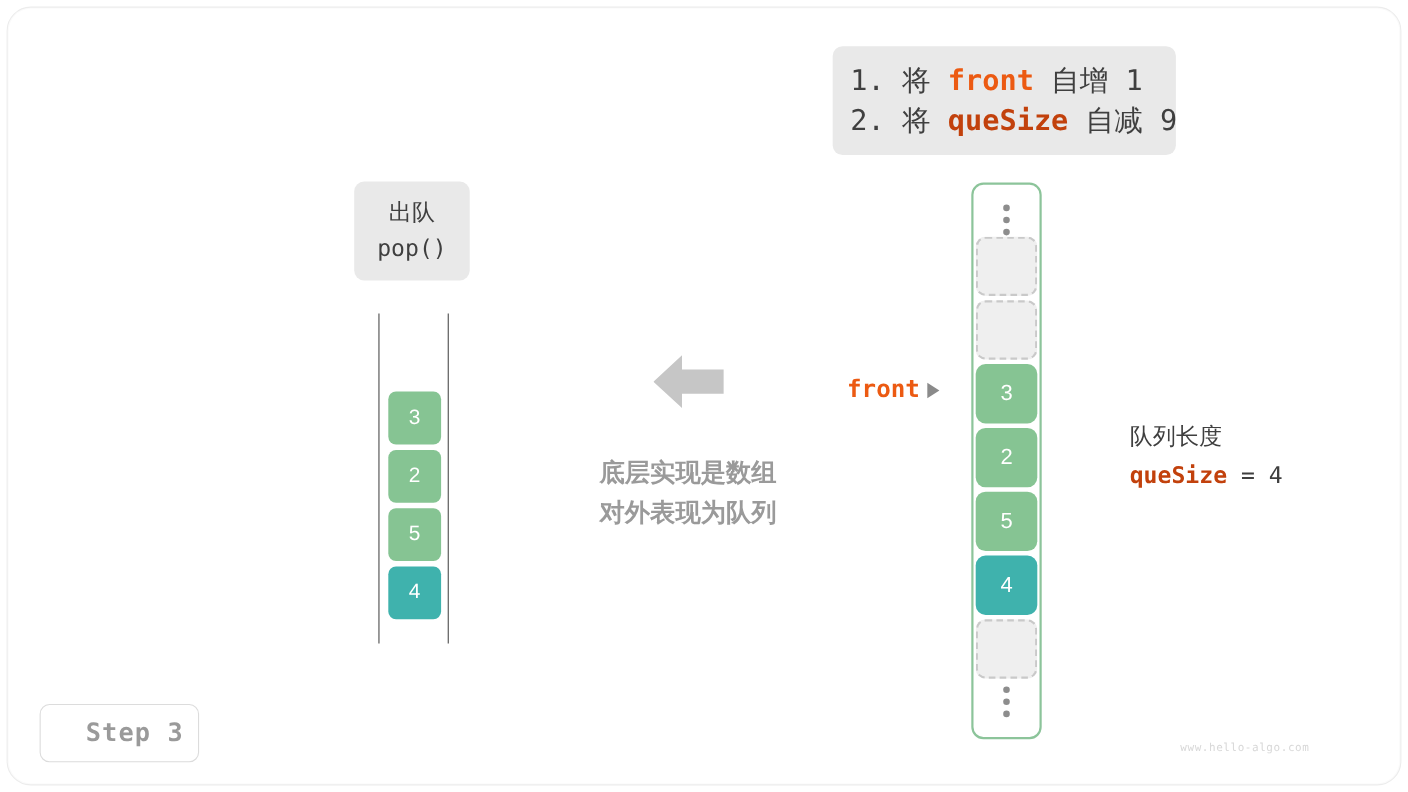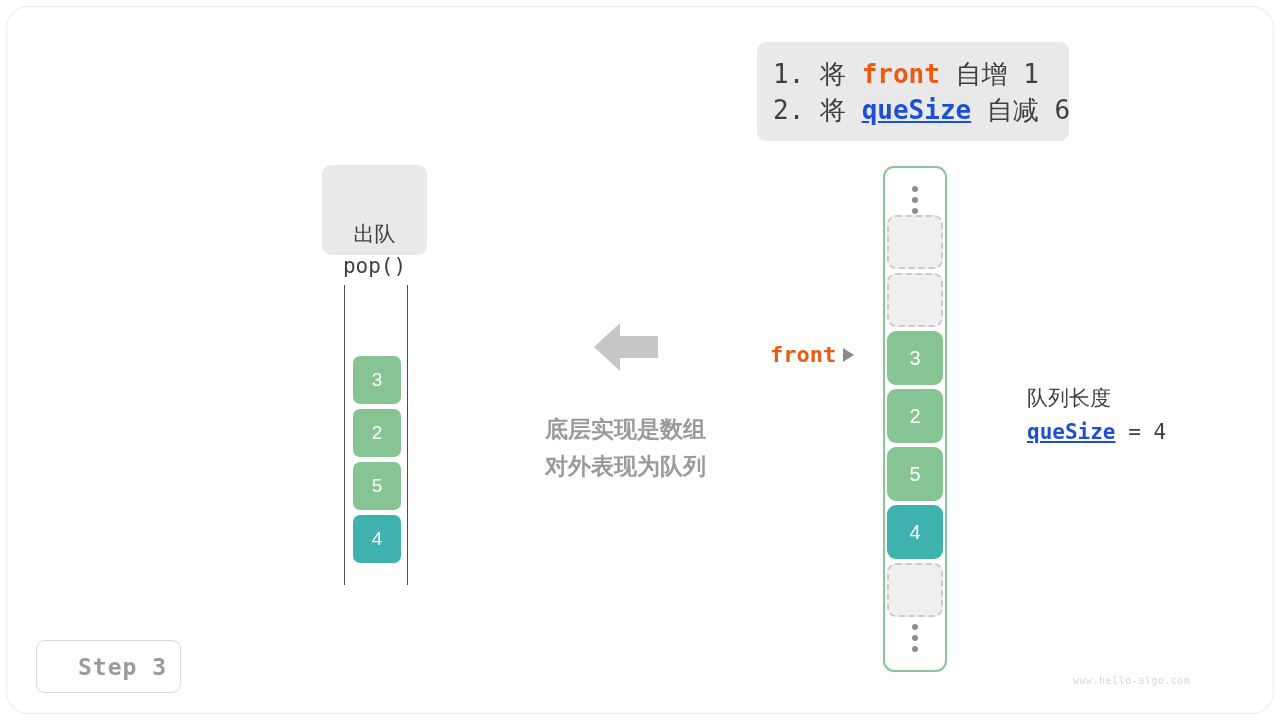--- a/index.html
+++ b/index.html
@@ -42,40 +42,39 @@
     padding: 14px 0 0 16px;
   }
   .instr-line {
     font-family: "DejaVu Sans Mono", "Liberation Mono", monospace;
     font-size: 26px;
     line-height: 36px;
     color: #3f3f3f;
     white-space: pre;
   }
   .kw-front { color: #ec5a12; font-weight: bold; }
-  .kw-quesize { color: #1d4ed8; font-weight: bold; text-decoration: underline; }
+  .kw-quesize { color: #c2410c; font-weight: bold; }
 
   
   #pop-label-box {
     position: absolute;
     left: 322px;
     top: 165px;
     width: 105px;
     height: 90px;
     background: #e9e9e9;
     border-radius: 9px;
     box-sizing: border-box;
     padding-top: 13px;
     text-align: center;
   }
   #pop-label-cn {
     font-size: 21px;
     line-height: 32px;
     color: #3f3f3f;
-    margin-top: 40px;
   }
   #pop-label-fn {
     font-family: "DejaVu Sans Mono", "Liberation Mono", monospace;
     font-size: 21px;
     line-height: 32px;
     color: #3f3f3f;
   }
 
   
   #left-queue {
@@ -267,21 +266,21 @@
   }
 </style>
 </head>
 <body>
 
 <div id="page">
   <div id="page-frame"></div>
 
   <div id="instruction-box">
     <div class="instr-line"><span>1. </span><span>将 </span><span class="kw-front">front</span><span> 自增 1</span></div>
-    <div class="instr-line"><span>2. </span><span>将 </span><span class="kw-quesize">queSize</span><span> 自减 6</span></div>
+    <div class="instr-line"><span>2. </span><span>将 </span><span class="kw-quesize">queSize</span><span> 自减 9</span></div>
   </div>
 
   <div id="pop-label-box">
     <div id="pop-label-cn">出队</div>
     <div id="pop-label-fn">pop()</div>
   </div>
 
   <div id="left-queue">
     <div class="rail" id="rail-left"></div>
     <div class="rail" id="rail-right"></div>

